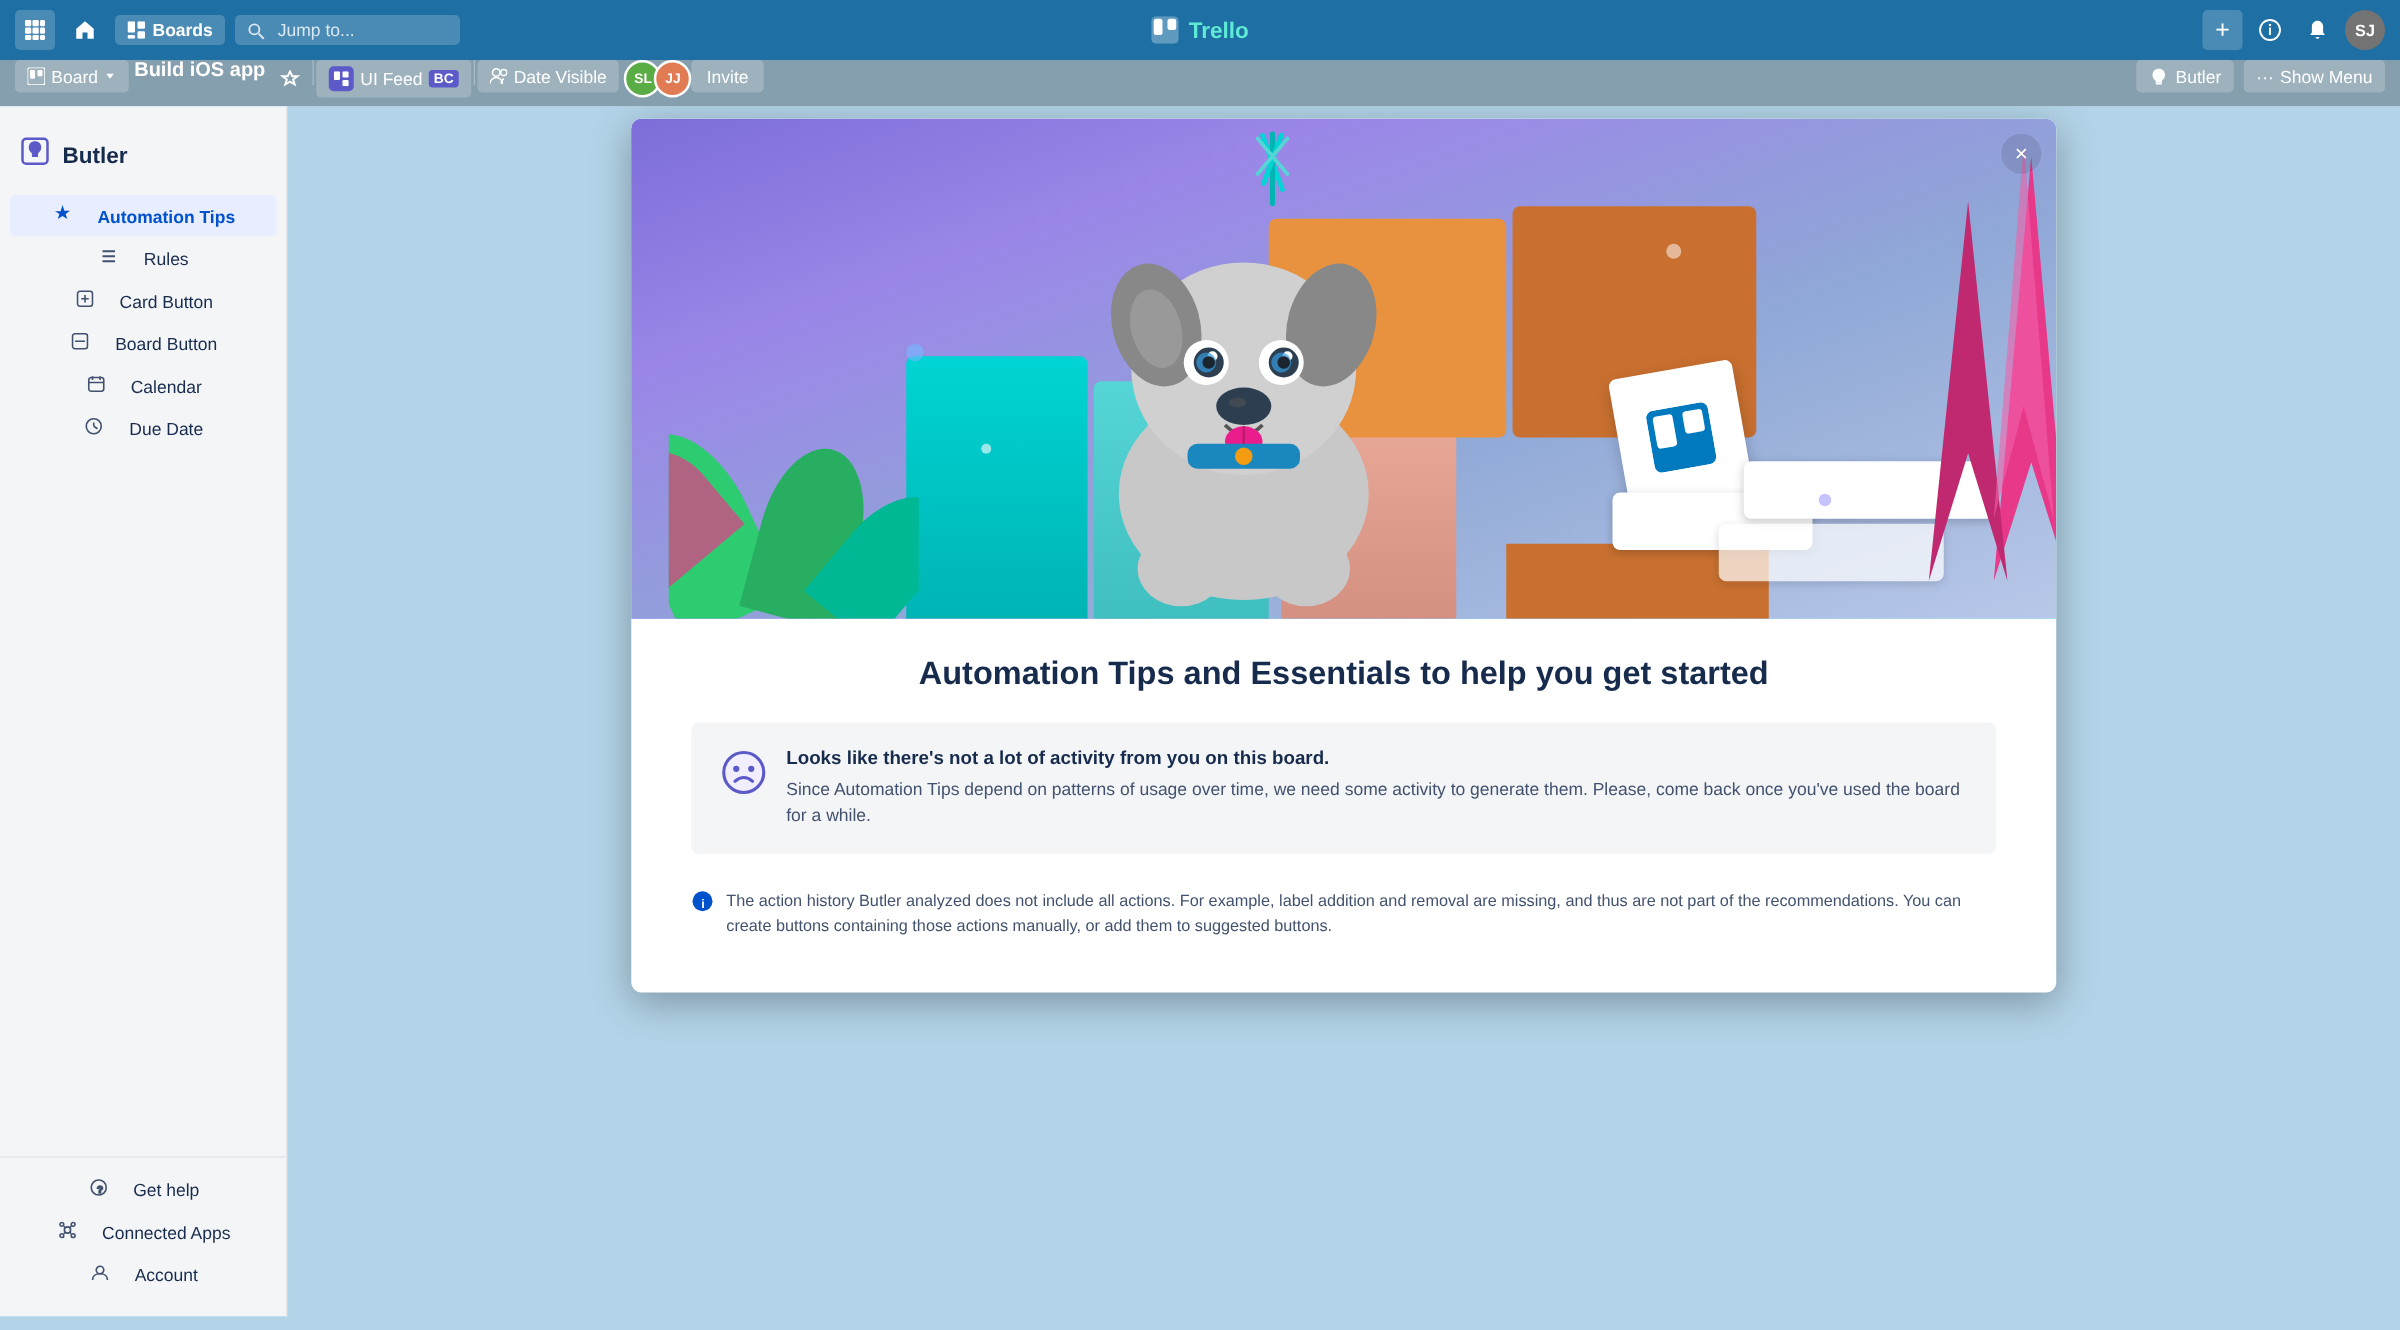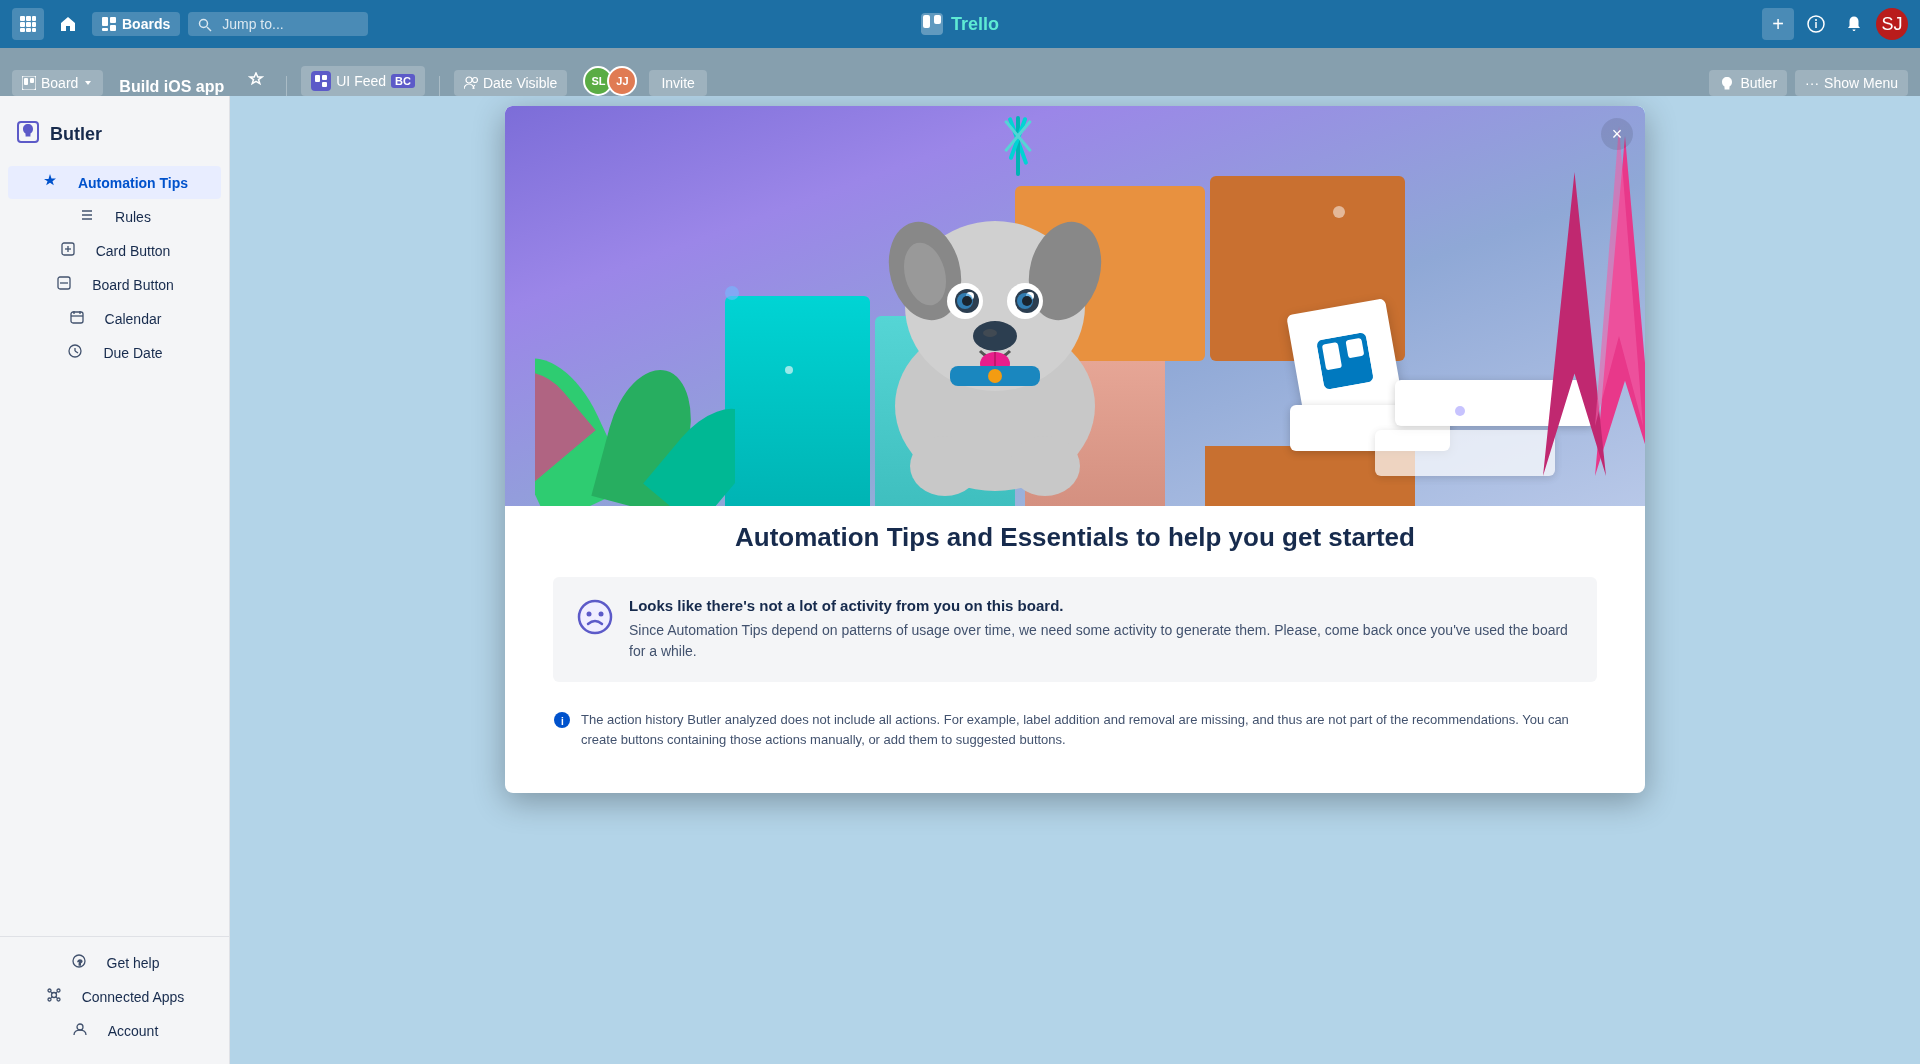--- a/index.html
+++ b/index.html
@@ -77,36 +77,36 @@
       border: none;
       border-radius: 50%;
       width: 32px; height: 32px;
       cursor: pointer;
       display: flex; align-items: center; justify-content: center;
       font-size: 16px;
     }
     .avatar-sj {
       width: 32px; height: 32px;
       border-radius: 50%;
-      background: #b91c1c;
-      color: #fff;
-      font-size: 18px;
-      font-weight: 400;
+      background: #737373;
+      color: #fff;
+      font-size: 13px;
+      font-weight: 700;
       display: flex; align-items: center; justify-content: center;
       cursor: pointer;
     }
 
     
     .board-toolbar {
-      height: 48px;
+      height: 37px;
       background: rgba(0,0,0,0.25);
       display: flex;
-      align-items: flex-end;
+      align-items: flex-start;
       padding: 0 12px;
-      gap: 12px;
+      gap: 0;
     }
     .toolbar-btn {
       display: flex; align-items: center; gap: 5px;
       color: #fff;
       background: rgba(255,255,255,0.2);
       border: none;
       border-radius: 4px;
       padding: 5px 10px;
       cursor: pointer;
       font-size: 14px;
@@ -310,21 +310,21 @@
       position: absolute;
       border-radius: 50%;
       opacity: 0.6;
     }
     .blue-dot1 { width: 14px; height: 14px; background: #74b9ff; top: 180px; left: 220px; }
     .blue-dot2 { width: 10px; height: 10px; background: #a29bfe; top: 300px; right: 180px; }
     .white-dot1 { width: 8px; height: 8px; background: #fff; top: 260px; left: 280px; }
 
     
     .modal-content {
-      padding: 16px 48px 32px;
+      padding: 28px 48px 32px;
     }
     .modal-title {
       text-align: center;
       font-size: 26px;
       font-weight: 700;
       color: #172b4d;
       margin-bottom: 24px;
     }
     .info-box {
       background: #f4f5f7;

